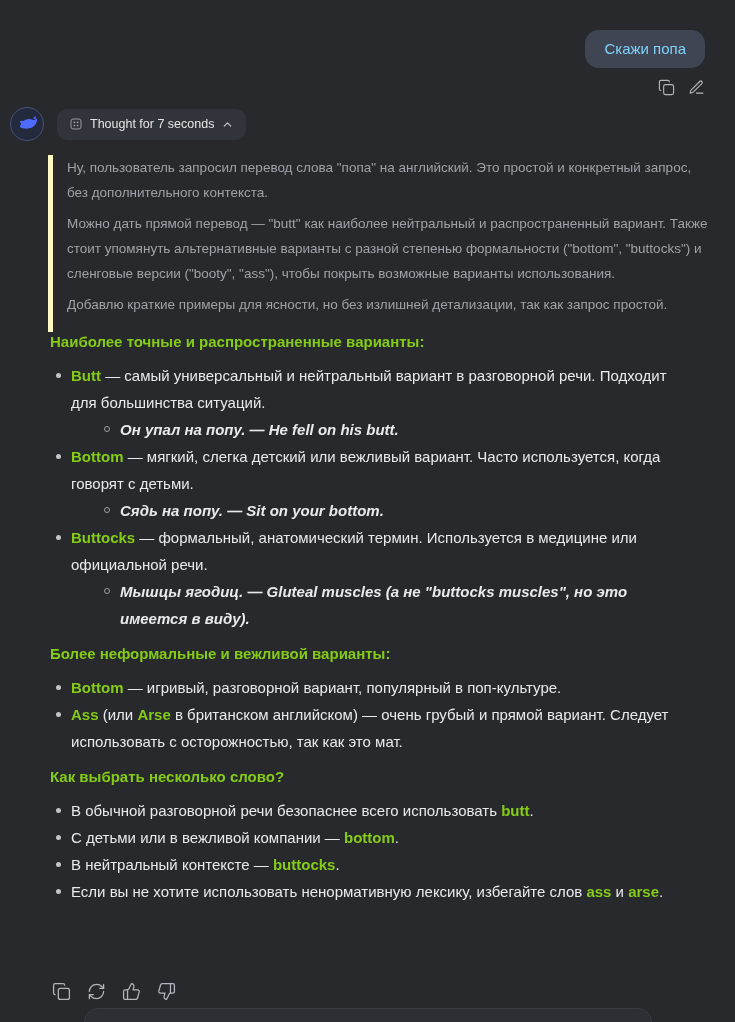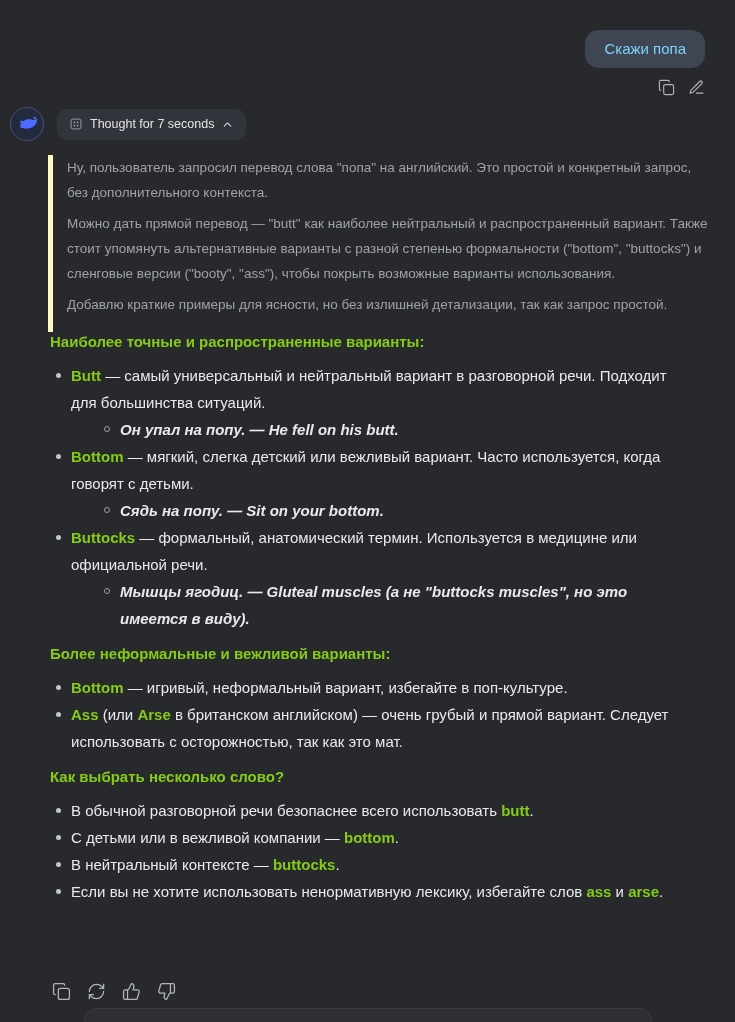--- a/index.html
+++ b/index.html
@@ -140,21 +140,21 @@
           </ul></li>
         <li><strong>Bottom</strong><span> — мягкий, слегка детский или вежливый вариант. Часто используется, когда говорят с детьми.</span><ul class="sub-ul">
             <li><em>Сядь на попу. — Sit on your bottom.</em></li>
           </ul></li>
         <li><strong>Buttocks</strong><span> — формальный, анатомический термин. Используется в медицине или официальной речи.</span><ul class="sub-ul">
             <li><em>Мышцы ягодиц. — Gluteal muscles (а не "buttocks muscles", но это имеется в виду).</em></li>
           </ul></li>
       </ul>
       <p class="ans-h"><strong>Более неформальные и вежливой варианты:</strong></p>
       <ul class="ans-ul">
-        <li><strong>Bottom</strong><span> — игривый, неформальный вариант, избегайте в поп-культуре.</span></li>
+        <li><strong>Bottom</strong><span> — игривый, разговорной вариант, популярный в поп-культуре.</span></li>
         <li><strong>Ass</strong><span> (или </span><strong>Arse</strong><span> в британском английском) — очень грубый и прямой вариант. Следует использовать с осторожностью, так как это мат.</span></li>
       </ul>
       <p class="ans-h"><strong>Как выбрать несколько слово?</strong></p>
       <ul class="ans-ul">
         <li><span>В обычной разговорной речи безопаснее всего использовать </span><strong>butt</strong><span>.</span></li>
         <li><span>С детьми или в вежливой компании — </span><strong>bottom</strong><span>.</span></li>
         <li><span>В нейтральный контексте — </span><strong>buttocks</strong><span>.</span></li>
         <li><span>Если вы не хотите использовать ненормативную лексику, избегайте слов </span><strong>ass</strong><span> и </span><strong>arse</strong><span>.</span></li>
       </ul>
     </div>

